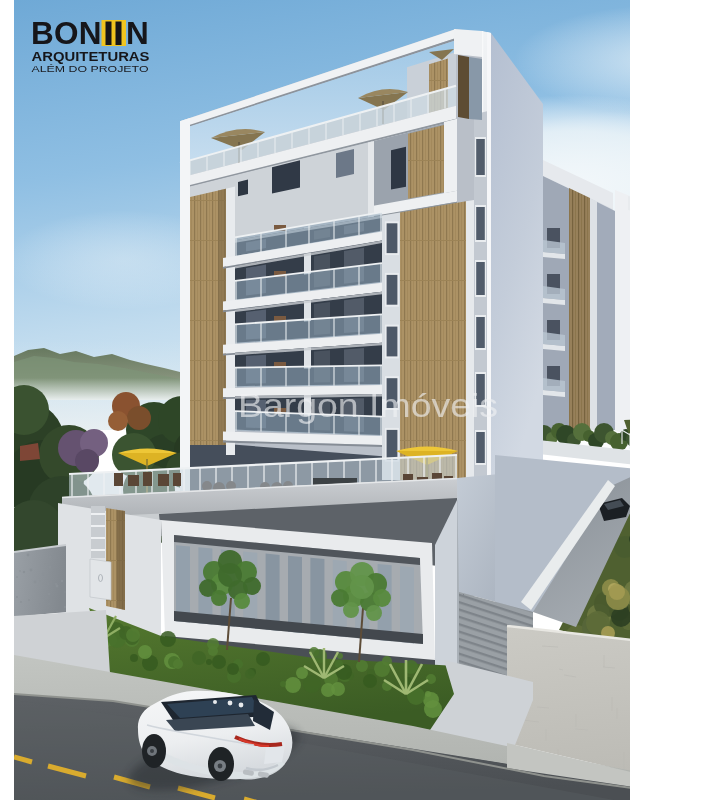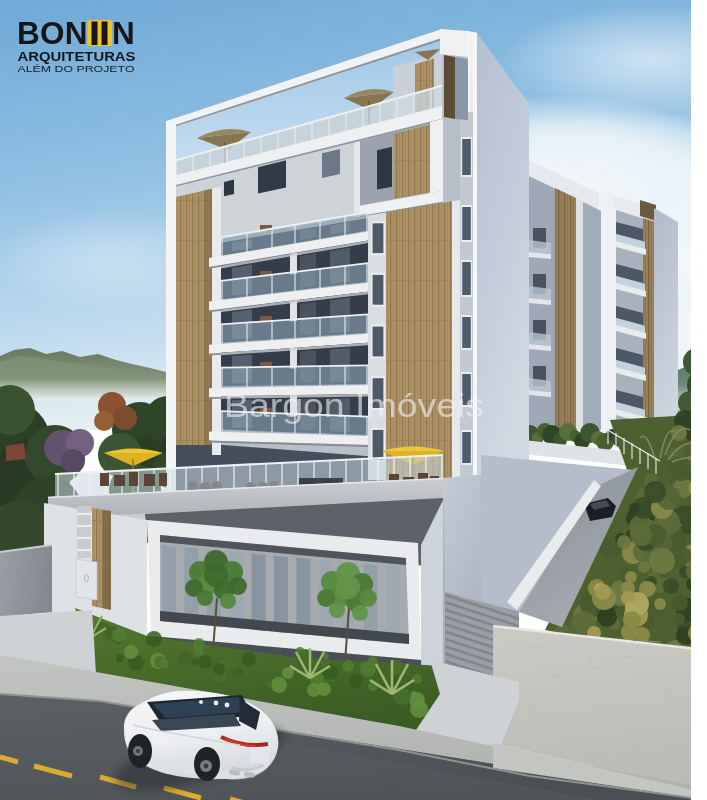--- a/index.html
+++ b/index.html
@@ -1,15 +1,15 @@
 <!DOCTYPE html>
 <html><head><meta charset="utf-8">
 <style>
 html,body{margin:0;padding:0;background:#fff;font-family:"Liberation Sans",sans-serif;}
-#scene{width:691px;height:800px;overflow:hidden;position:relative;}
+#scene{width:616px;height:800px;overflow:hidden;position:relative;padding-left:14px;}
 </style></head>
 <body>
 <div id="scene">
 <svg width="707" height="800" viewBox="0 0 707 800" xmlns="http://www.w3.org/2000/svg">
 <defs>
 <linearGradient id="skyg" x1="0" y1="0" x2="0.25" y2="1">
  <stop offset="0" stop-color="#6fa9d6"></stop>
           <stop offset="0.4" stop-color="#8fbfe3"></stop>
  <stop offset="0.75" stop-color="#c0dbee"></stop>
           <stop offset="1" stop-color="#dcebf4"></stop>

